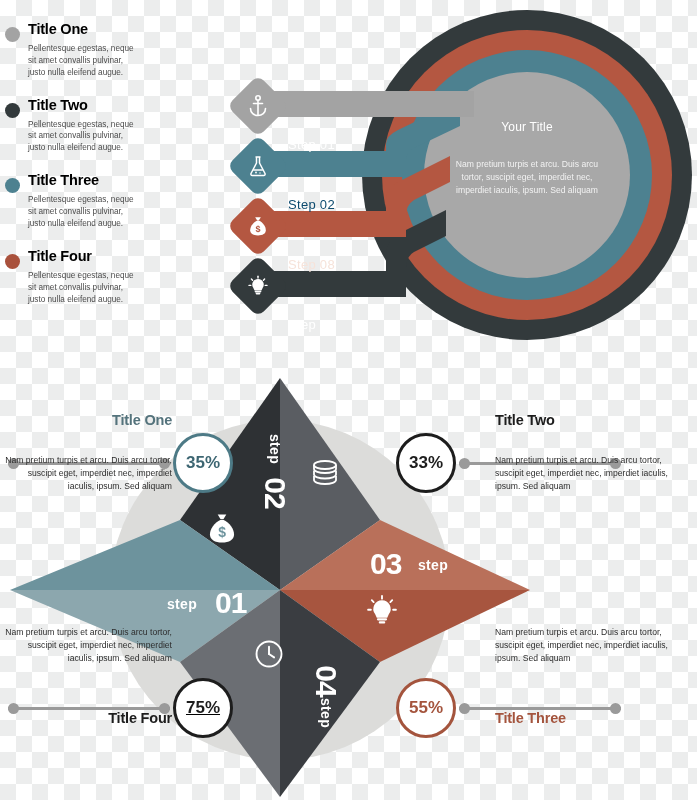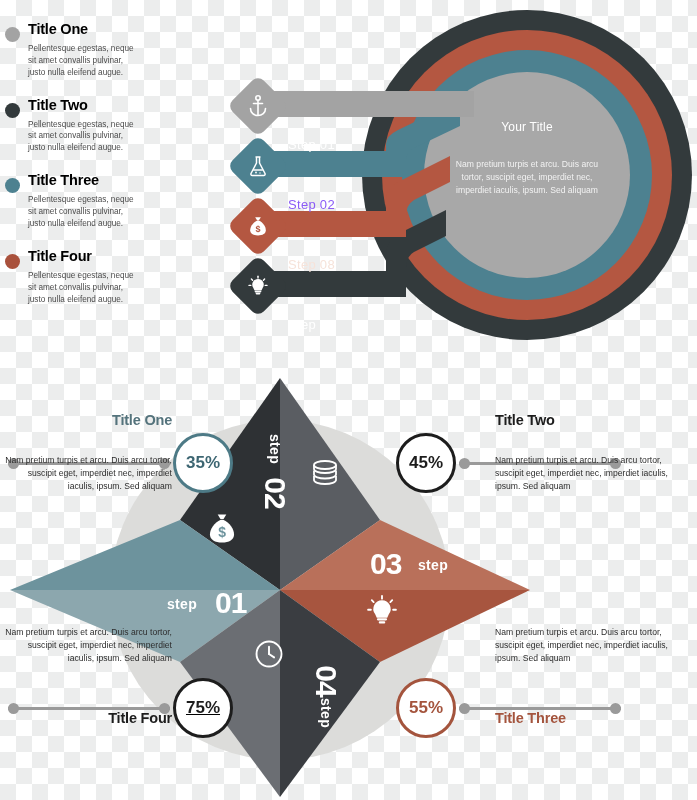--- a/index.html
+++ b/index.html
@@ -131,21 +131,21 @@
   <div class="step-row abs" style="left:236px;top:144px;">
     <div class="badge" style="background:#4d8190"></div>
     <div class="badge-ico">
       <svg width="20" height="22" viewBox="0 0 20 22" fill="none" stroke="#ffffff" stroke-width="1.5" stroke-linejoin="round">
         <path d="M7.5,2 L12.5,2 M8.5,2 L8.5,8 L3,18.5 A1.4,1.4 0 0,0 4.2,20.5 L15.8,20.5 A1.4,1.4 0 0,0 17,18.5 L11.5,8 L11.5,2"></path>
         <line x1="5.2" y1="15" x2="14.8" y2="15"></line>
         <circle cx="8" cy="17.5" r=".9" fill="#ffffff" stroke="none"></circle>
         <circle cx="12" cy="18" r=".7" fill="#ffffff" stroke="none"></circle>
       </svg>
     </div>
-    <span class="step-label" style="color:#8b5cf6">Step 02</span>
+    <span class="step-label" style="color:#0c4a6e">Step 02</span>
   </div>
 
   <div class="step-row abs" style="left:236px;top:204px;">
     <div class="badge" style="background:#b45741"></div>
     <div class="badge-ico">
       <svg width="22" height="22" viewBox="0 0 22 22" fill="#ffffff">
         <path d="M8.2,2.2 L13.8,2.2 L12,5.2 L10,5.2 Z"></path>
         <path d="M10.2,5.6 C6,7.4 3.2,11.6 3.2,15.2 C3.2,18.6 6.4,20.4 11,20.4 C15.6,20.4 18.8,18.6 18.8,15.2 C18.8,11.6 16,7.4 11.8,5.6 Z"></path>
         <text x="11" y="17" font-size="9" font-weight="bold" fill="#b45741" text-anchor="middle" font-family="Liberation Sans, sans-serif">$</text>
       </svg>
@@ -247,21 +247,21 @@
       <div class="pct" style="margin-left:3px;border-color:#4d7a86;color:#3d6672;">35%</div>
     </div>
     <div class="blk tright" style="left:0;top:40px;width:172px;">
       <h3 style="color:#54737c;">Title One</h3>
     </div>
     <div class="blk tright" style="left:0;top:82px;width:172px;">
       <p>Nam pretium turpis et arcu. Duis arcu tortor, suscipit eget, imperdiet nec, imperdiet iaculis, ipsum. Sed aliquam</p>
     </div>
 
     <div class="conn" style="left:396px;top:61px;">
-      <div class="pct" style="margin-right:3px;border-color:#1d1d1d;color:#1d1d1d;">45%</div>
+      <div class="pct" style="margin-right:3px;border-color:#1d1d1d;color:#1d1d1d;">33%</div>
       <div class="line" style="width:162px;">
         <span class="knob" style="left:0;"></span>
         <span class="knob" style="right:0;"></span>
       </div>
     </div>
     <div class="blk tleft" style="left:495px;top:40px;width:180px;">
       <h3 style="color:#1d1d1d;">Title Two</h3>
     </div>
     <div class="blk tleft" style="left:495px;top:82px;width:180px;">
       <p>Nam pretium turpis et arcu. Duis arcu tortor, suscipit eget, imperdiet nec, imperdiet iaculis, ipsum. Sed aliquam</p>

